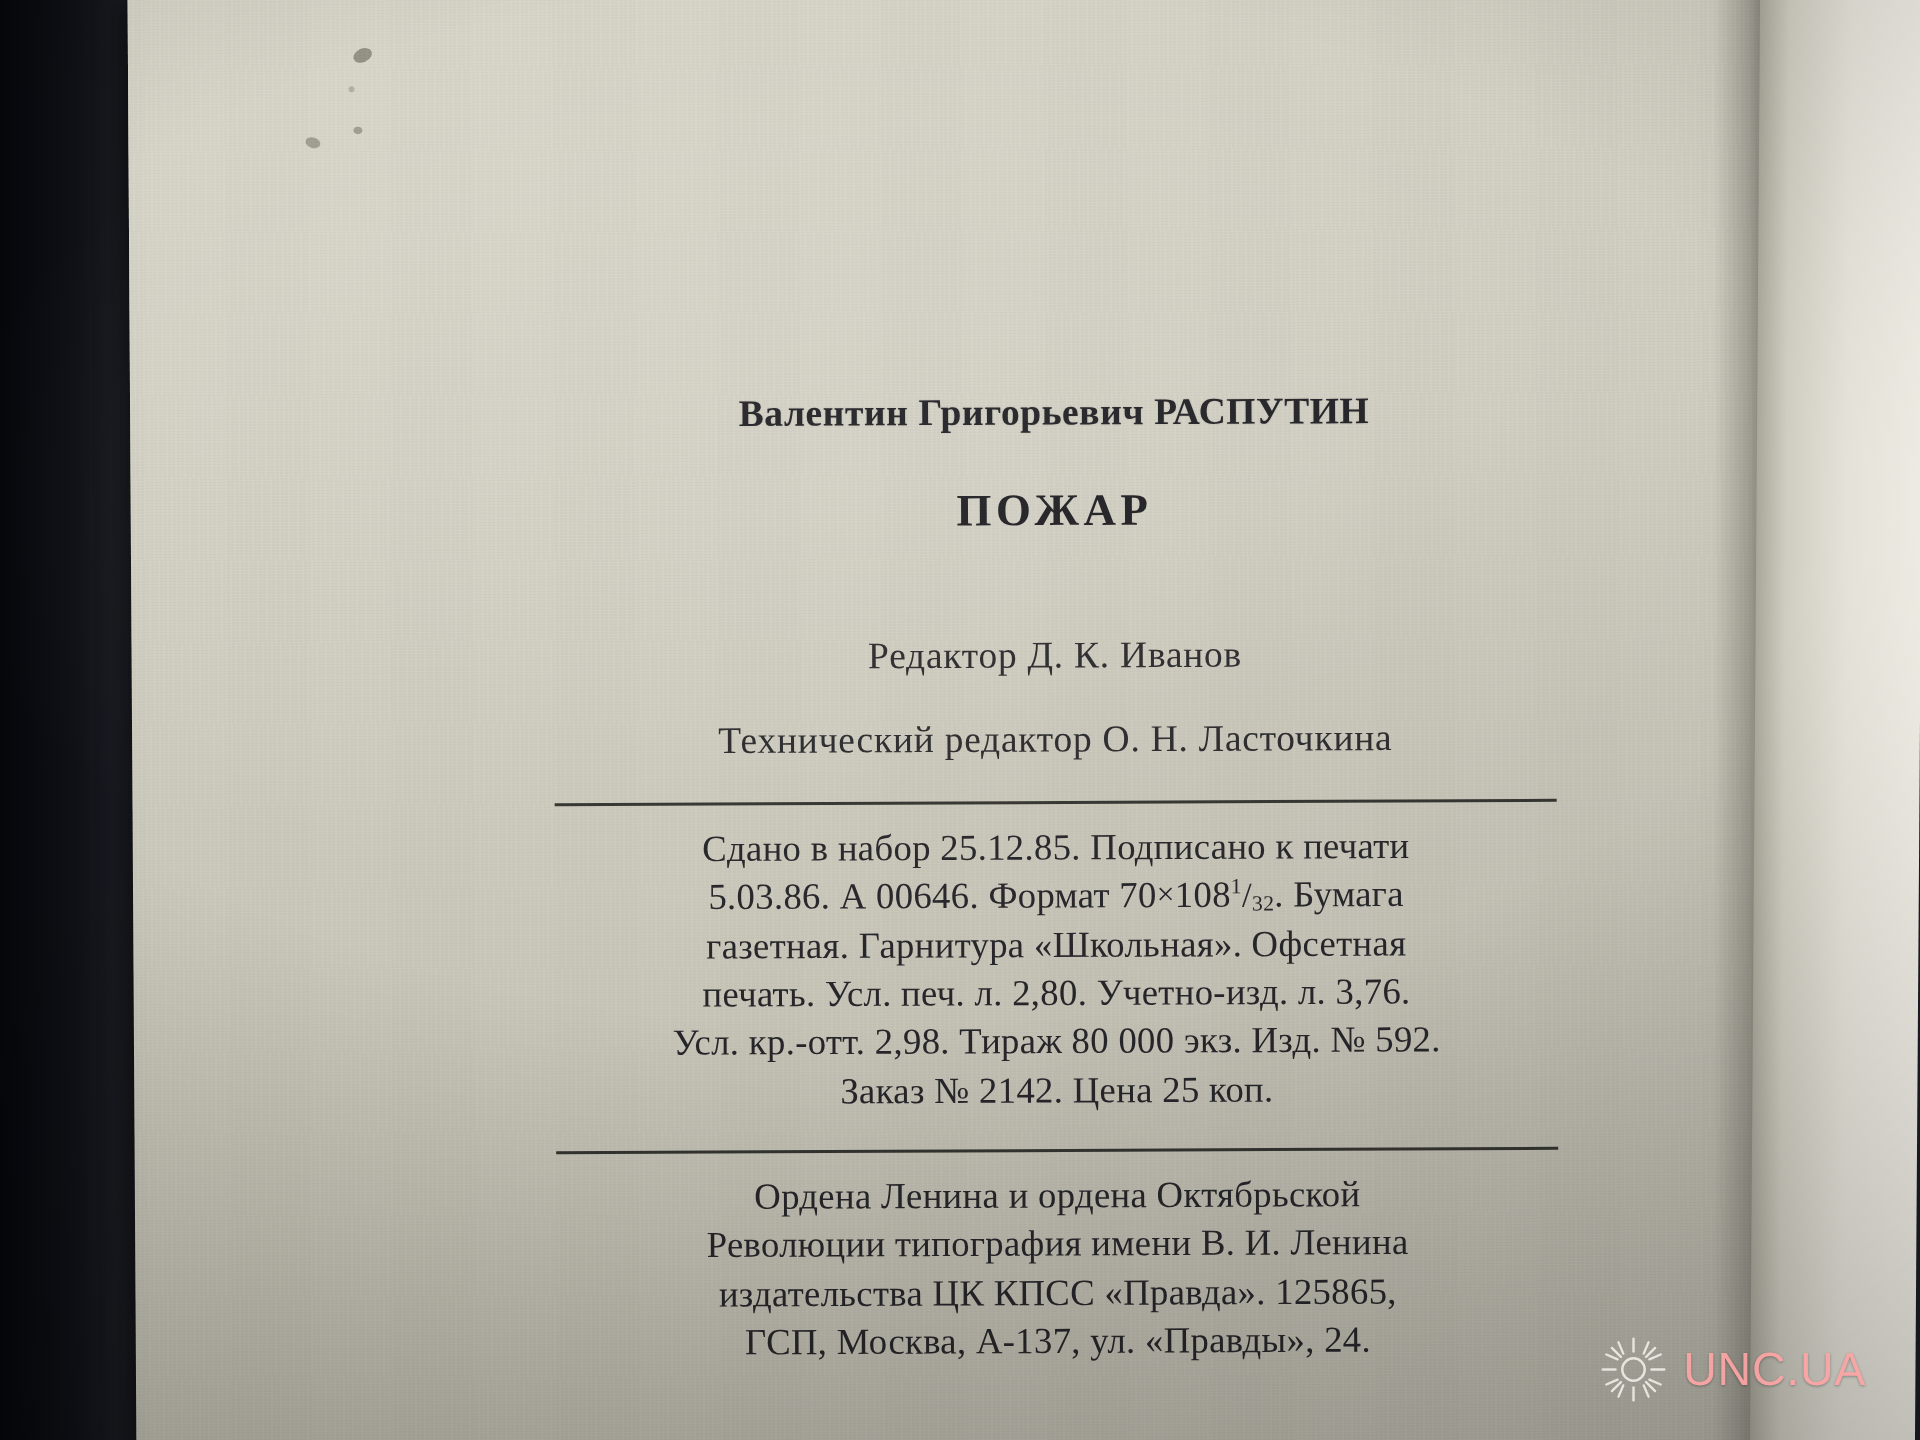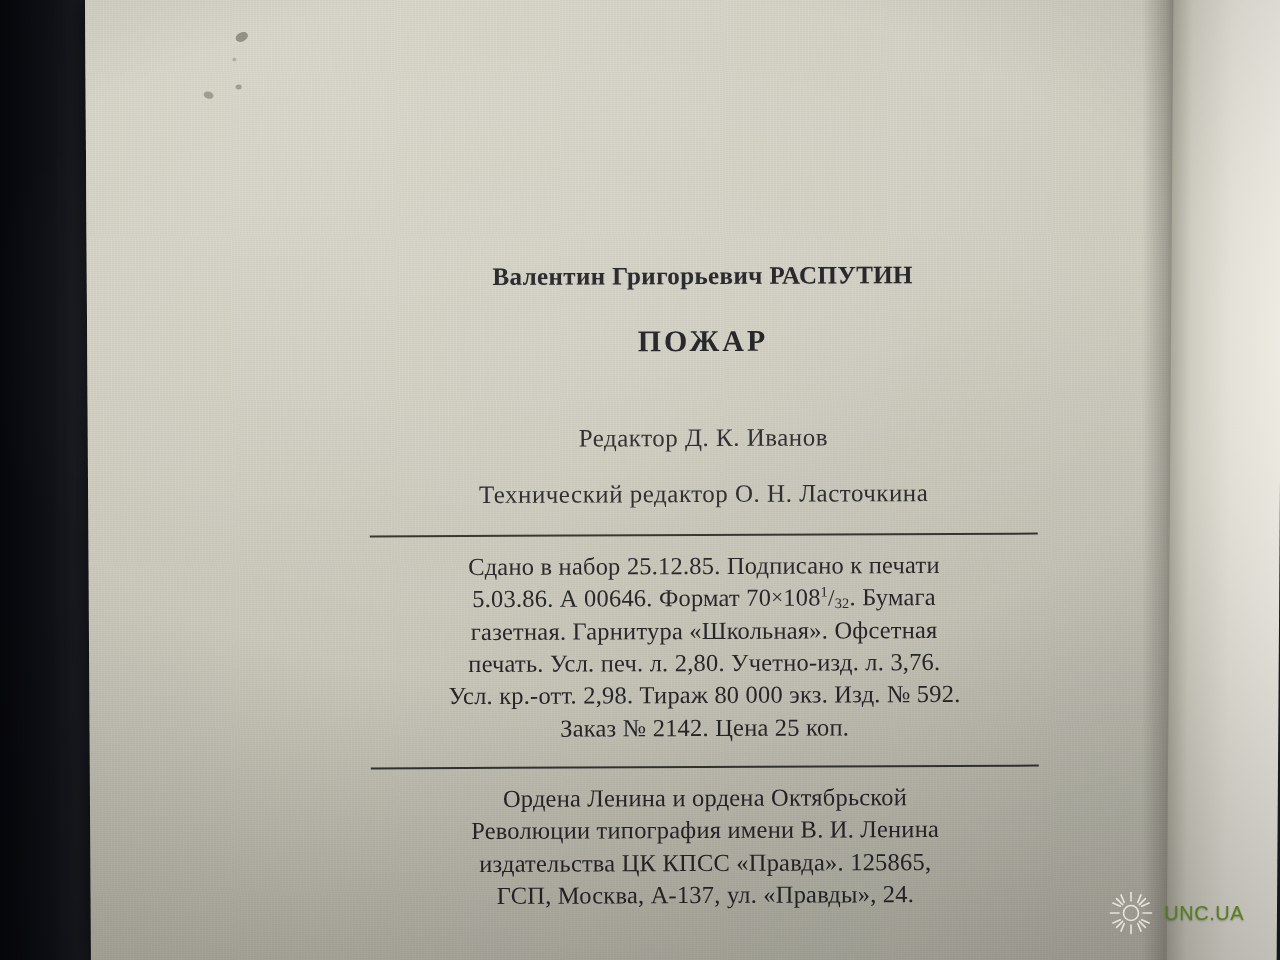--- a/index.html
+++ b/index.html
@@ -163,23 +163,23 @@
     align-items: center;
     gap: 10px;
     opacity: 0.92;
   }
   .watermark .mark {
     width: 46px; height: 46px;
     position: relative;
   }
   .watermark .mark svg { display:block; }
   .watermark .wtext {
-    color: #4d7c0f;
+    color: #fca5a5;
     font-family: "Liberation Sans", sans-serif;
-    font-size: 20px;
+    font-size: 31px;
     letter-spacing: 0.5px;
     text-shadow: 0 1px 2px rgba(0,0,0,0.35);
   }
 
   
   .vignette {
     position: absolute; inset: 0;
     background: radial-gradient(110% 80% at 45% 35%, rgba(255,255,255,0.06) 0%, rgba(0,0,0,0) 45%, rgba(0,0,0,0.22) 100%);
     pointer-events: none;
   }

